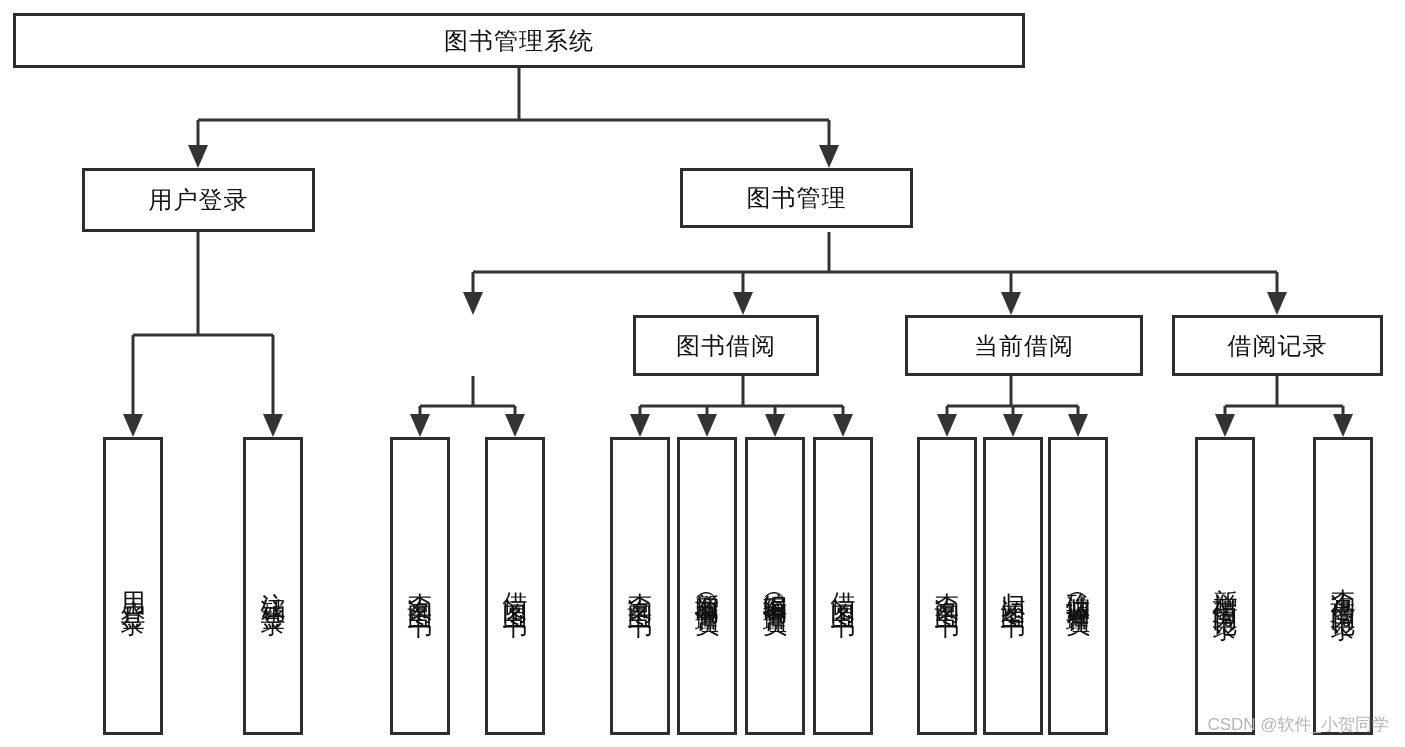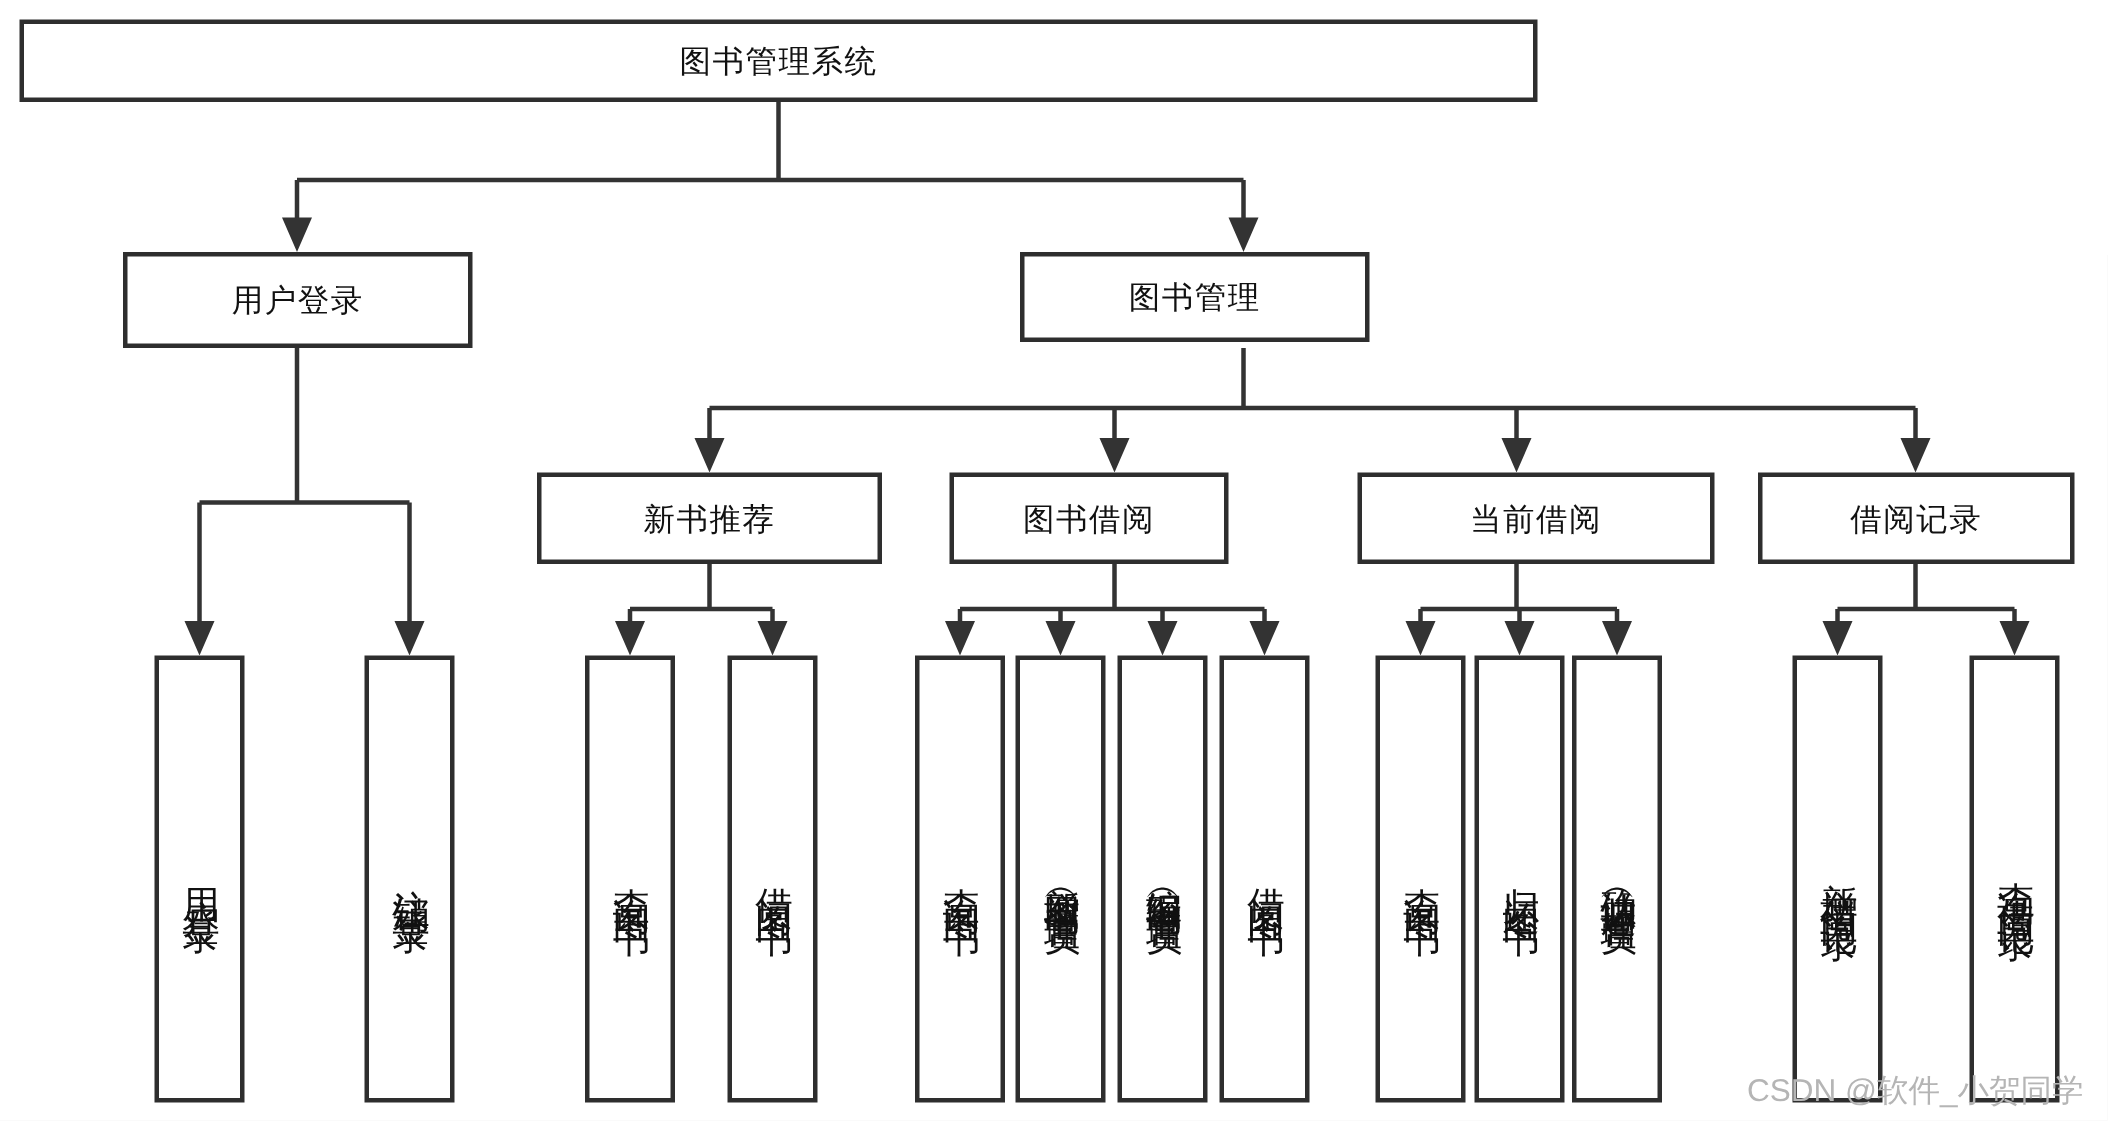--- a/index.html
+++ b/index.html
@@ -17,21 +17,21 @@
     color:var(--text);
   }
   .wires{position:absolute;left:0;top:0;}
   .wires .ln{stroke:var(--line);stroke-width:3;fill:none;}
   .wires .ar{fill:var(--line);stroke:none;}
   .box{
     position:absolute;background:var(--background);
     border:3px solid var(--box-border);box-sizing:border-box;
     display:flex;align-items:center;justify-content:center;
   }
-  .hbox{font-size:21px;letter-spacing:1px;}
+  .hbox{font-size:24px;letter-spacing:1px;}
   .vbox span{
     writing-mode:vertical-rl;
     font-size:25px;
     line-height:1;
     letter-spacing:7px;
   }
   .vbox span.ls6{letter-spacing:6px;}
   .vbox span.ls9{font-size:24px;letter-spacing:3px;}
   
   #n-root{left:13px;top:13px;width:1012px;height:55px;}
@@ -42,21 +42,21 @@
   #n-g2{left:905px;top:315px;width:238px;height:61px;}
   #n-g3{left:1172px;top:315px;width:211px;height:61px;}
   .leaf{top:437px;width:60px;height:298px;}
   #l-0-0{left:103px;} #l-0-1{left:243px;}
   #l-1-0{left:390px;} #l-1-1{left:485px;}
   #l-2-0{left:610px;} #l-2-1{left:677px;} #l-2-2{left:745px;} #l-2-3{left:813px;}
   #l-3-0{left:917px;} #l-3-1{left:983px;} #l-3-2{left:1048px;}
   #l-4-0{left:1195px;} #l-4-1{left:1313px;}
   .watermark{
     position:absolute;right:16px;top:713px;
-    font-size:21px;color:var(--watermark);
+    font-size:17px;color:var(--watermark);
     white-space:nowrap;
   }
 </style>
 </head>
 <body>
 
 <div class="stage">
 
   <svg class="wires" width="1405" height="747" viewBox="0 0 1405 747" aria-hidden="true">
     <path class="ln" d="M519 68 V120 M198 120 H829 M198 120 V150 M829 120 V150
@@ -85,21 +85,20 @@
       M1068 414 L1088 414 L1078 437 Z
       M1215 414 L1235 414 L1225 437 Z
       M1333 414 L1353 414 L1343 437 Z"></path>
   </svg>
 
   <div class="box hbox" id="n-root">图书管理系统</div>
 
   <div class="box hbox" id="n-b0">用户登录</div>
   <div class="box hbox" id="n-b1">图书管理</div>
 
-  <div class="box hbox" id="n-g0">新书推荐</div>
   <div class="box hbox" id="n-g1">图书借阅</div>
   <div class="box hbox" id="n-g2">当前借阅</div>
   <div class="box hbox" id="n-g3">借阅记录</div>
 
   <div class="box vbox leaf" id="l-0-0">
     <span>用户登录</span>
   </div>
   <div class="box vbox leaf" id="l-0-1">
     <span>注销登录</span>
   </div>

